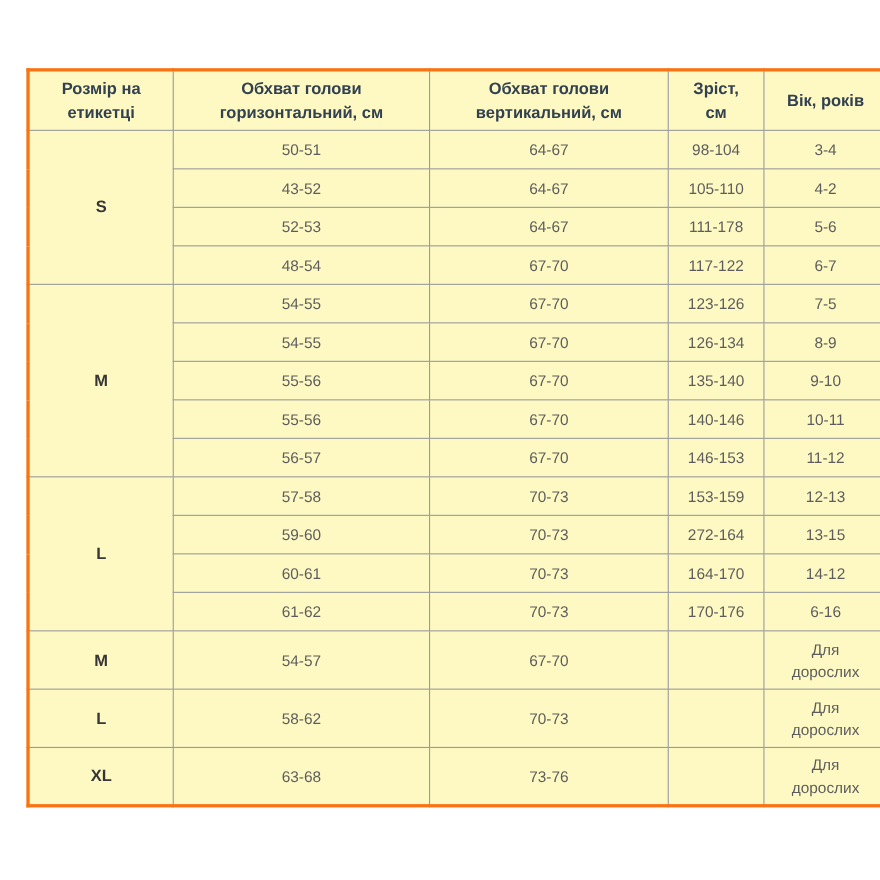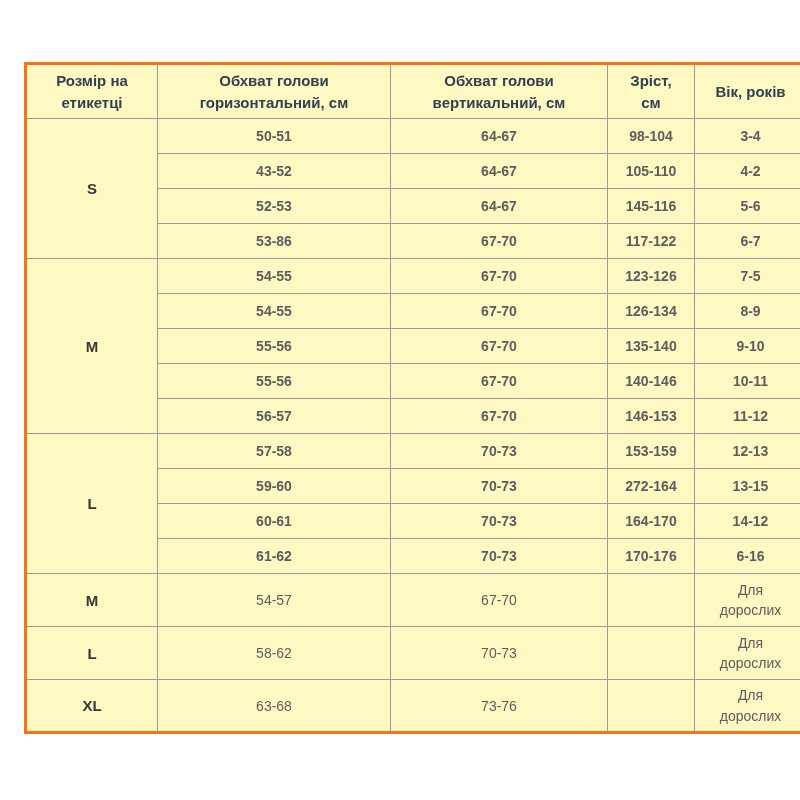--- a/index.html
+++ b/index.html
@@ -47,21 +47,21 @@
     font-size: 15px;
     font-weight: bold;
     line-height: 1.45;
     white-space: pre-line;
   }
   table.size-chart td {
     color: #5d5d5d;
     font-size: 14px;
     font-weight: normal;
   }
-  table.size-chart tr.child-row td { height: 35px; font-weight: bold; }
+  table.size-chart tr.child-row td { height: 35px; }
   table.size-chart tr.adult-row td { height: 53px; }
   table.size-chart td.size-cell {
     color: #363636;
     font-size: 15px;
     font-weight: bold;
   }
   table.size-chart td.age-cell {
     white-space: pre-line;
     line-height: 1.45;
   }
@@ -101,25 +101,25 @@
         </tr>
         <tr class="child-row">
           <td>43-52</td>
           <td>64-67</td>
           <td>105-110</td>
           <td class="age-cell">4-2</td>
         </tr>
         <tr class="child-row">
           <td>52-53</td>
           <td>64-67</td>
-          <td>145-116</td>
+          <td>111-178</td>
           <td class="age-cell">5-6</td>
         </tr>
         <tr class="child-row">
-          <td>53-86</td>
+          <td>48-54</td>
           <td>67-70</td>
           <td>117-122</td>
           <td class="age-cell">6-7</td>
         </tr>
         <tr class="child-row">
           <td class="size-cell" rowspan="5">M</td>
           <td>54-55</td>
           <td>67-70</td>
           <td>123-126</td>
           <td class="age-cell">7-5</td>

